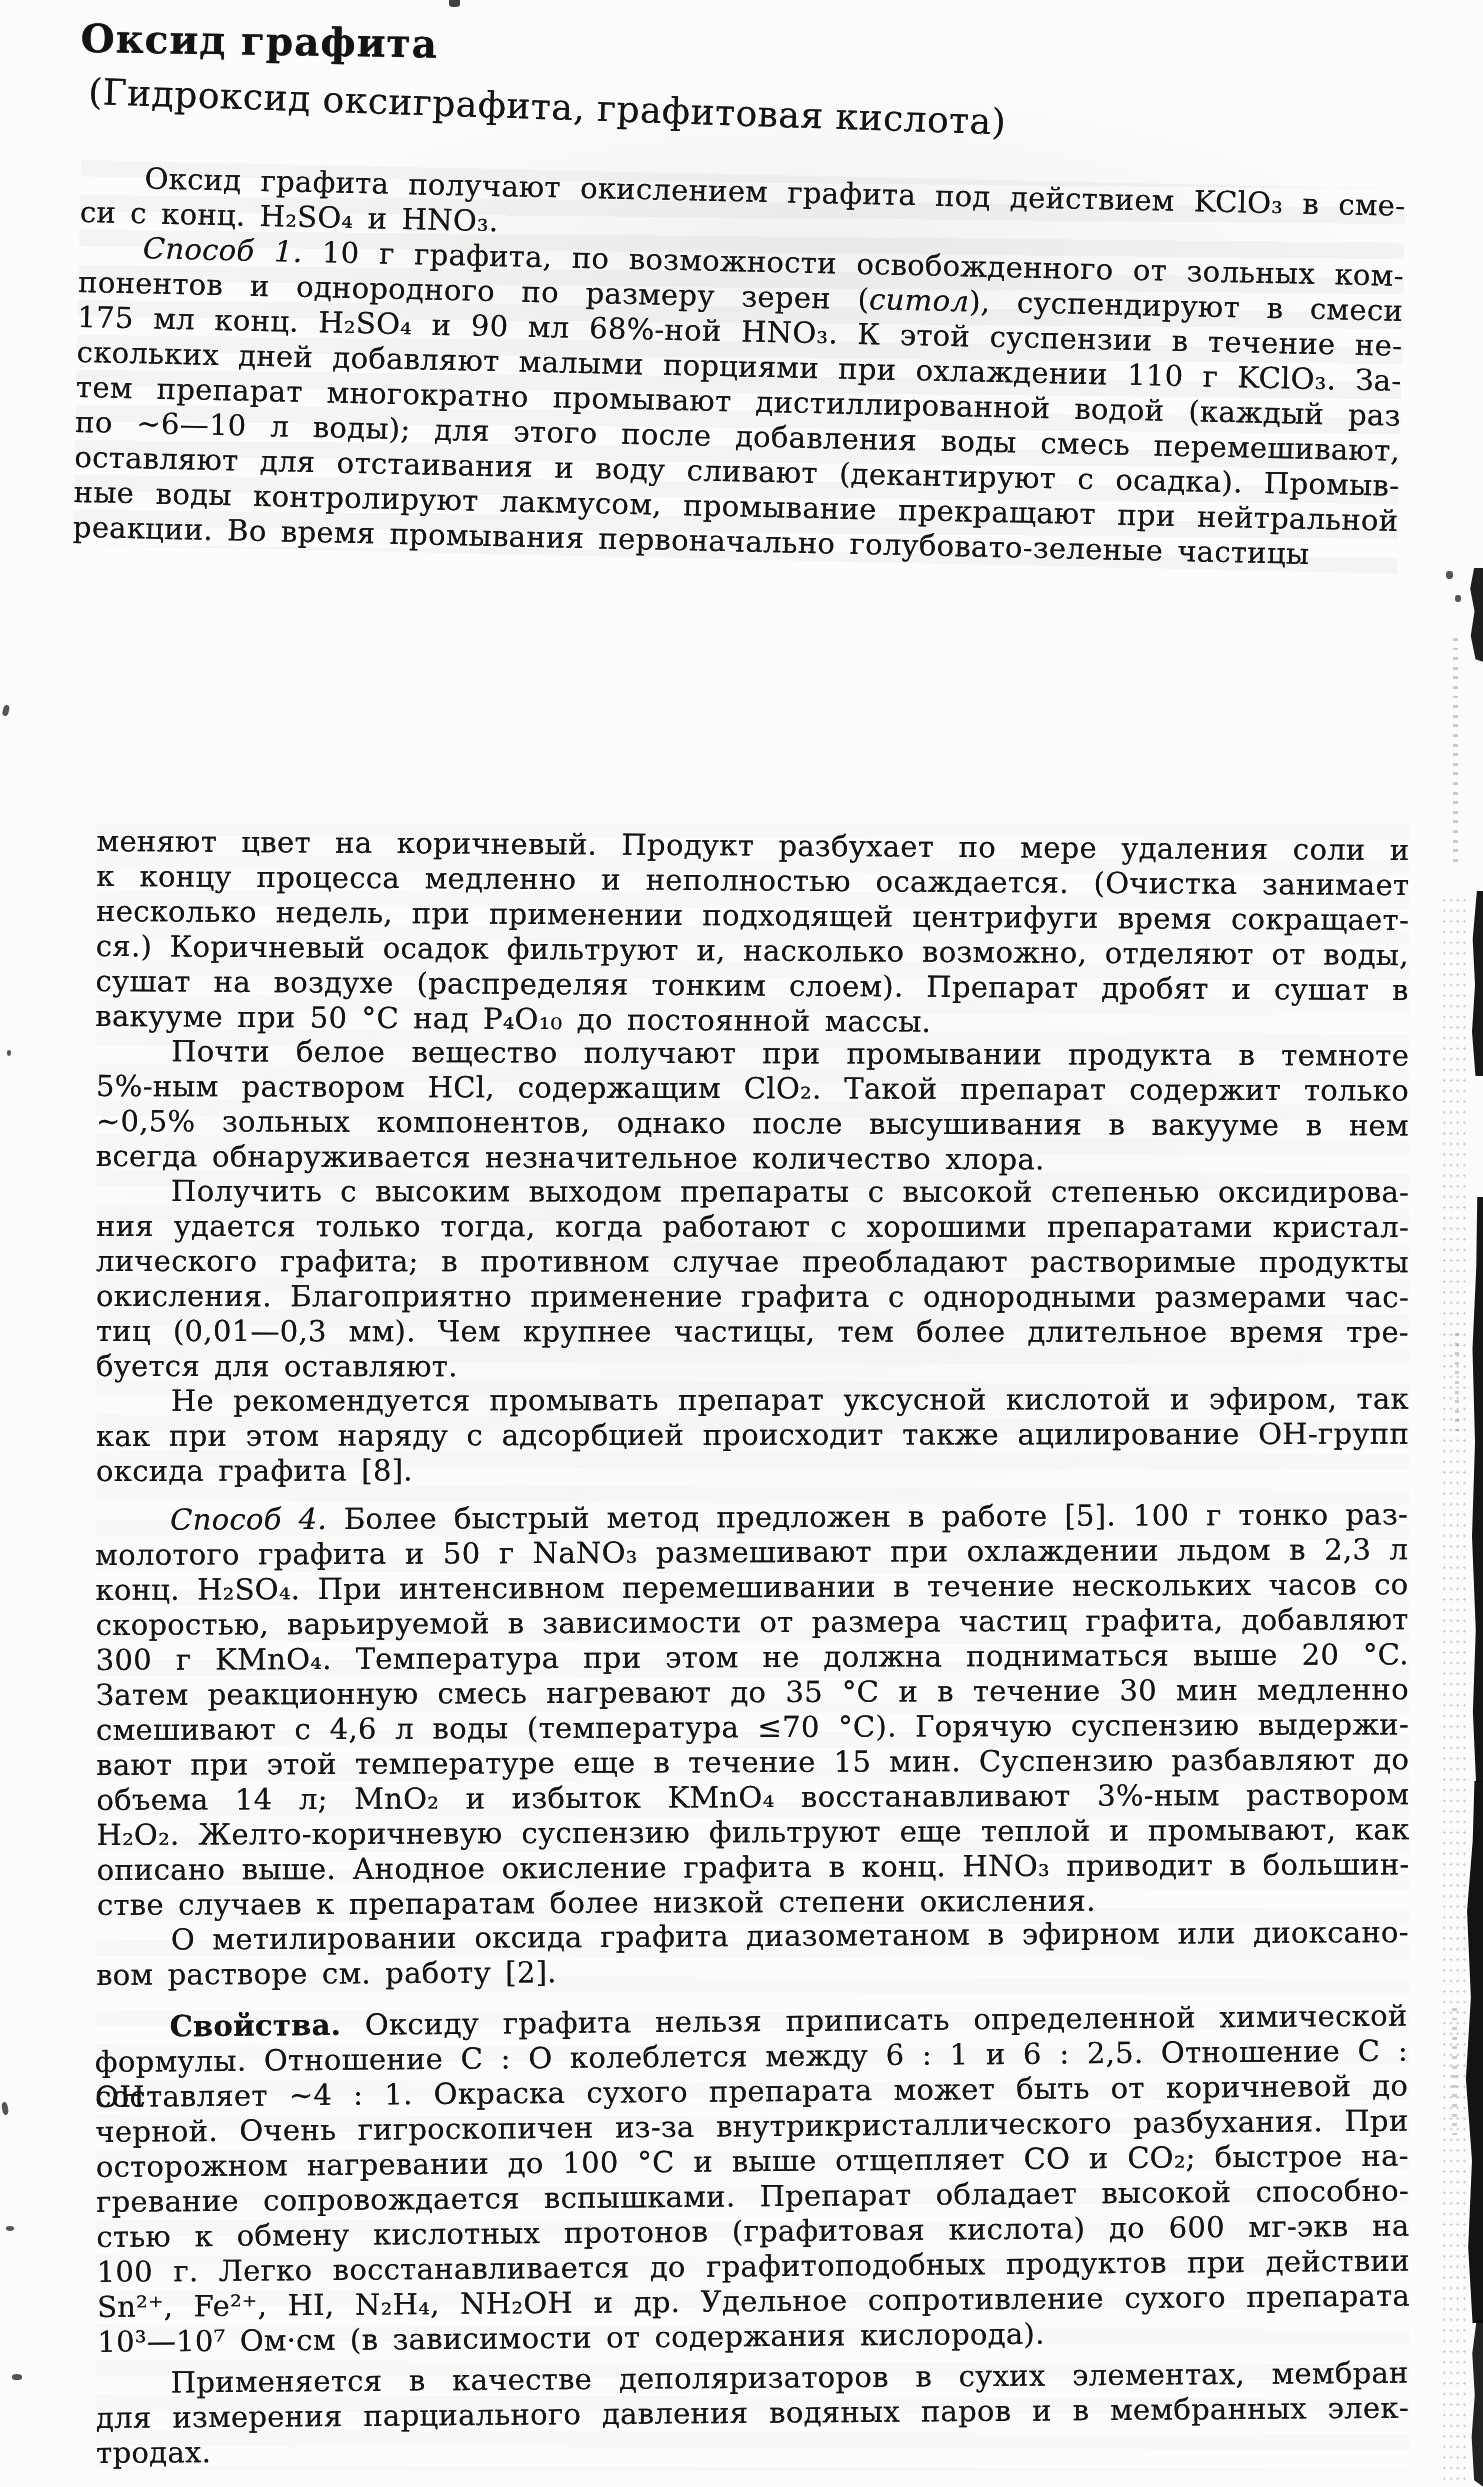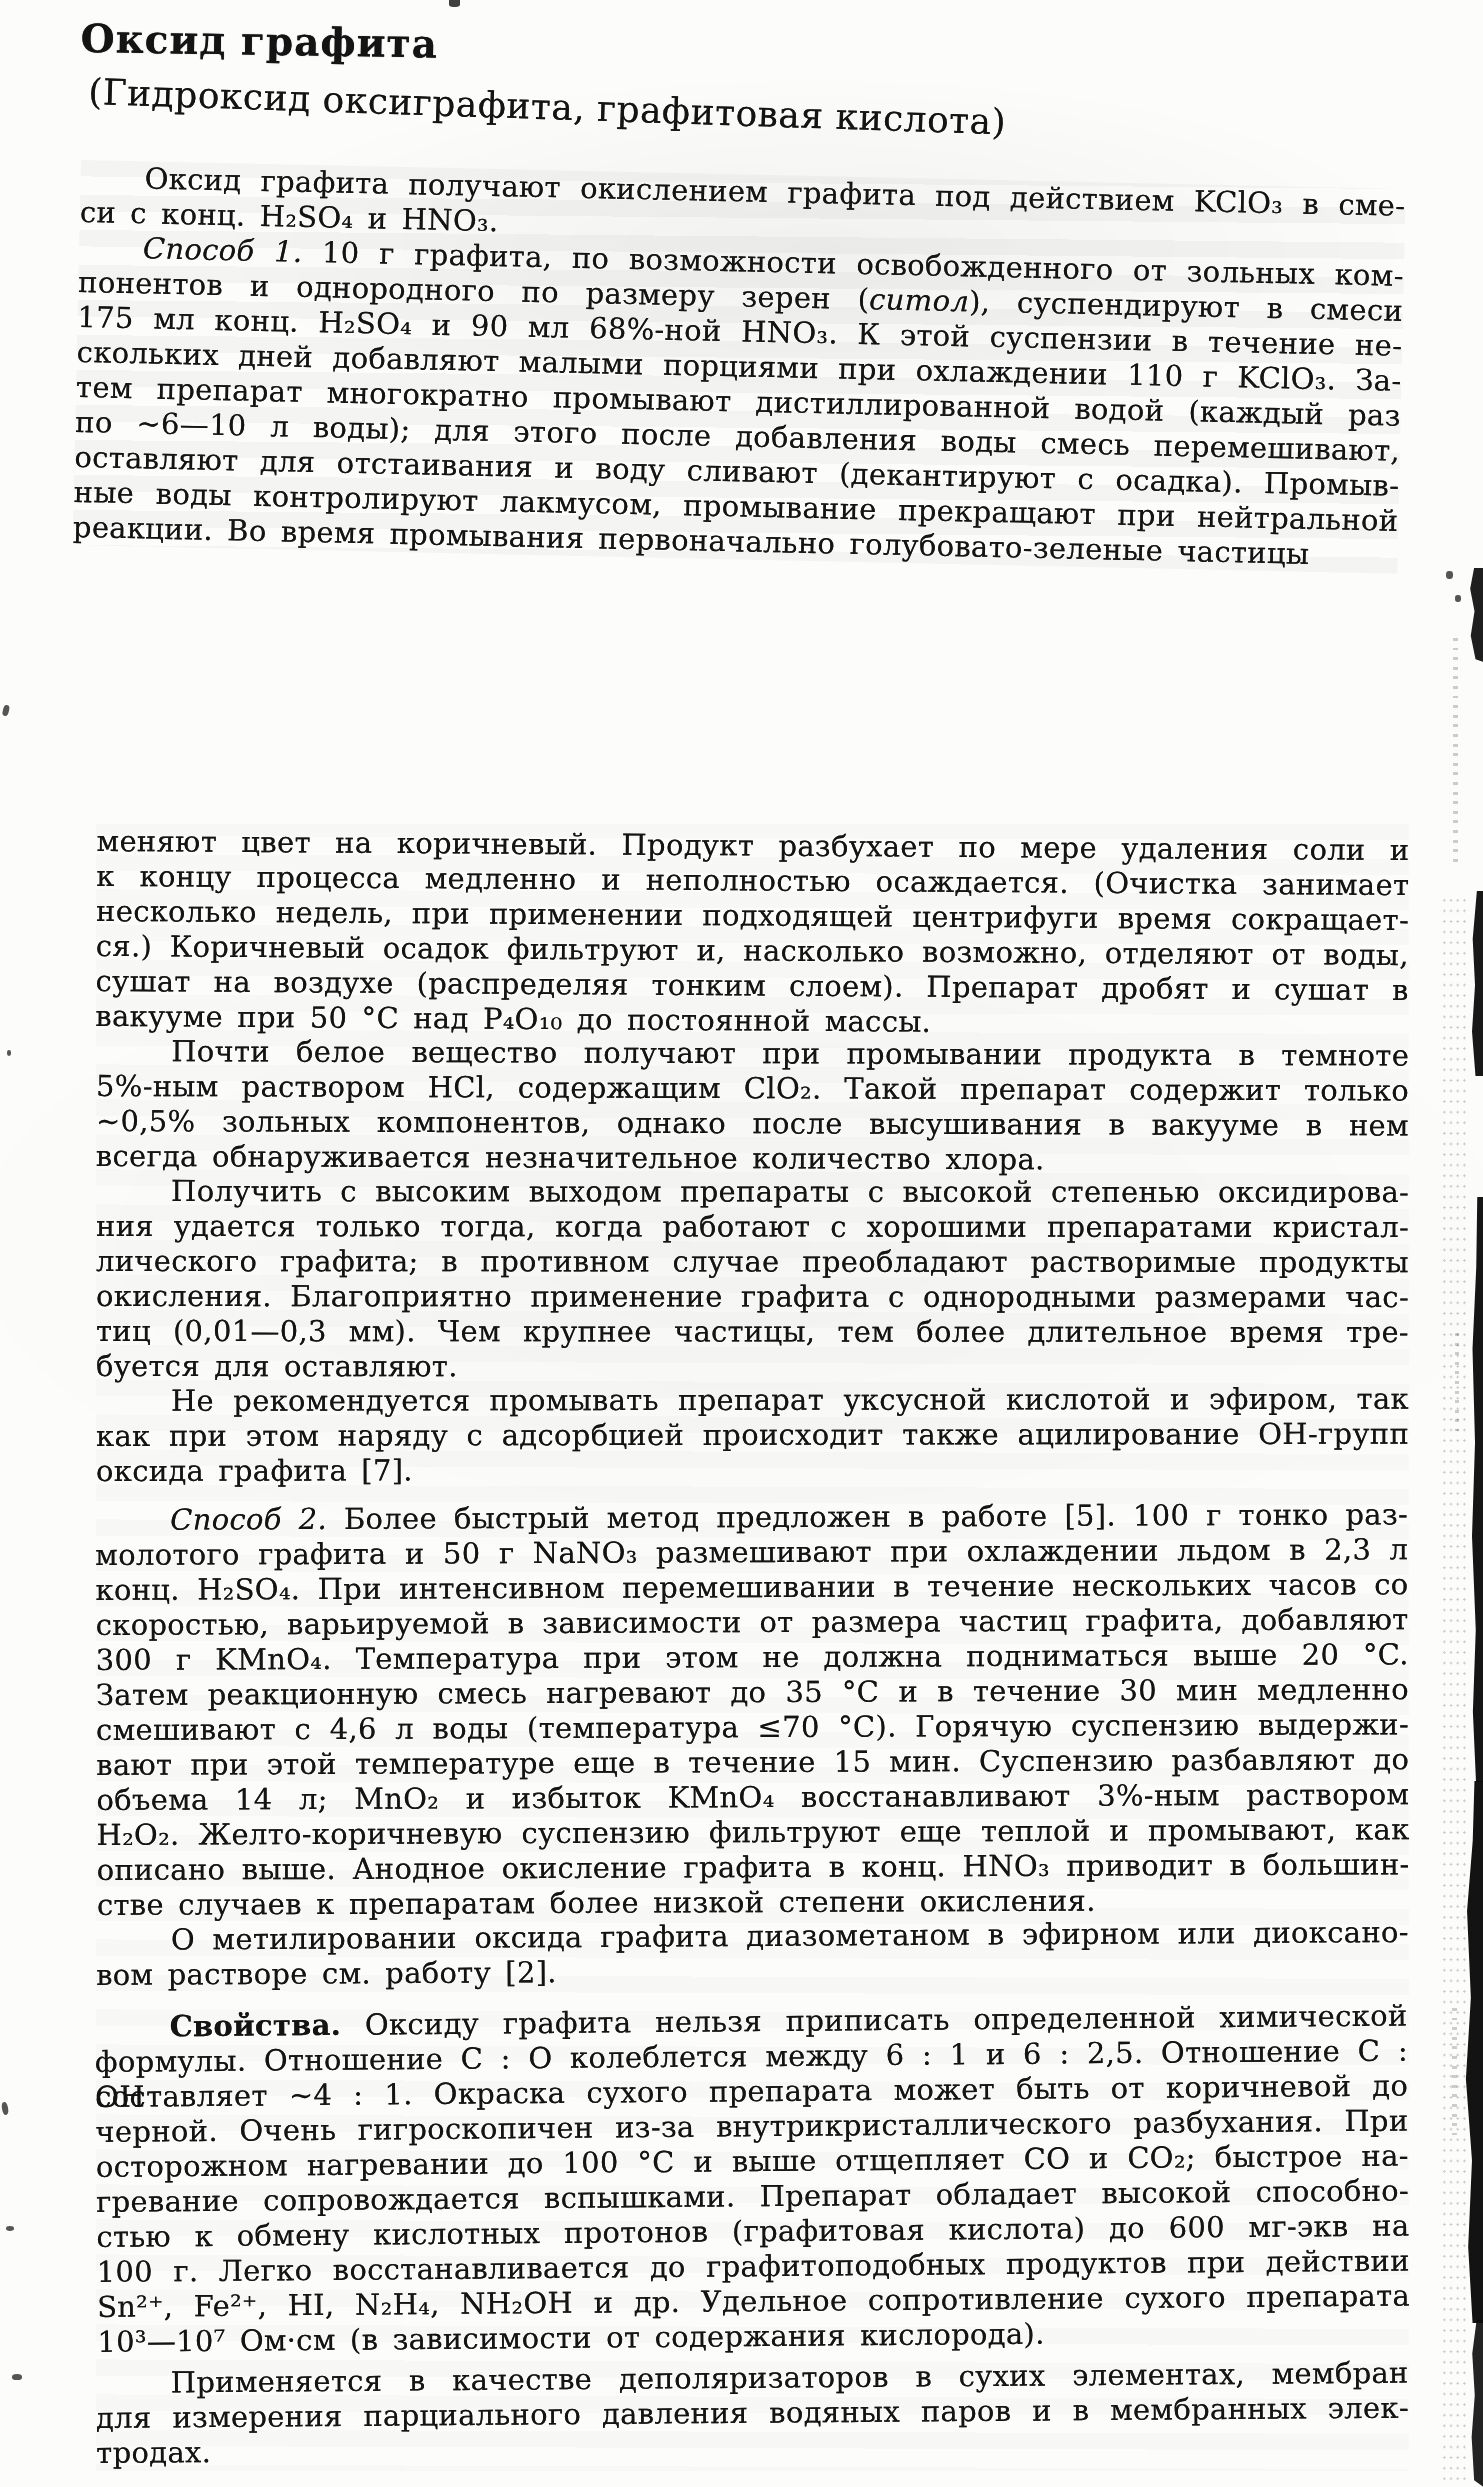--- a/index.html
+++ b/index.html
@@ -128,24 +128,24 @@
         <div class="line indent"><span>Получить с высоким выходом препараты с высокой степенью оксидирова-</span></div>
         <div class="line"><span>ния удается только тогда, когда работают с хорошими препаратами кристал-</span></div>
         <div class="line"><span>лического графита; в противном случае преобладают растворимые продукты</span></div>
         <div class="line"><span>окисления. Благоприятно применение графита с однородными размерами час-</span></div>
         <div class="line"><span>тиц (0,01—0,3 мм). Чем крупнее частицы, тем более длительное время тре-</span></div>
         <div class="line last"><span>буется для оставляют.</span></div>
       </div>
       <div class="para" style="transform: rotate(-0.1deg);">
         <div class="line indent"><span>Не рекомендуется промывать препарат уксусной кислотой и эфиром, так</span></div>
         <div class="line"><span>как при этом наряду с адсорбцией происходит также ацилирование OH-групп</span></div>
-        <div class="line last"><span>оксида графита [7].</span></div>
+        <div class="line last"><span>оксида графита [8].</span></div>
       </div>
       <div class="para" style="transform: rotate(-0.25deg); margin-top: 13.5px;">
-        <div class="line indent"><span class="seg-i">Способ 2.</span><span> Более быстрый метод предложен в работе [5]. 100 г тонко раз-</span></div>
+        <div class="line indent"><span class="seg-i">Способ 4.</span><span> Более быстрый метод предложен в работе [5]. 100 г тонко раз-</span></div>
         <div class="line"><span>молотого графита и 50 г NaNO₃ размешивают при охлаждении льдом в 2,3 л</span></div>
         <div class="line"><span>конц. H₂SO₄. При интенсивном перемешивании в течение нескольких часов со</span></div>
         <div class="line"><span>скоростью, варьируемой в зависимости от размера частиц графита, добавляют</span></div>
         <div class="line"><span>300 г KMnO₄. Температура при этом не должна подниматься выше 20 °C.</span></div>
         <div class="line"><span>Затем реакционную смесь нагревают до 35 °C и в течение 30 мин медленно</span></div>
         <div class="line"><span>смешивают с 4,6 л воды (температура ≤70 °C). Горячую суспензию выдержи-</span></div>
         <div class="line"><span>вают при этой температуре еще в течение 15 мин. Суспензию разбавляют до</span></div>
         <div class="line"><span>объема 14 л; MnO₂ и избыток KMnO₄ восстанавливают 3%-ным раствором</span></div>
         <div class="line"><span>H₂O₂. Желто-коричневую суспензию фильтруют еще теплой и промывают, как</span></div>
         <div class="line"><span>описано выше. Анодное окисление графита в конц. HNO₃ приводит в большин-</span></div>

